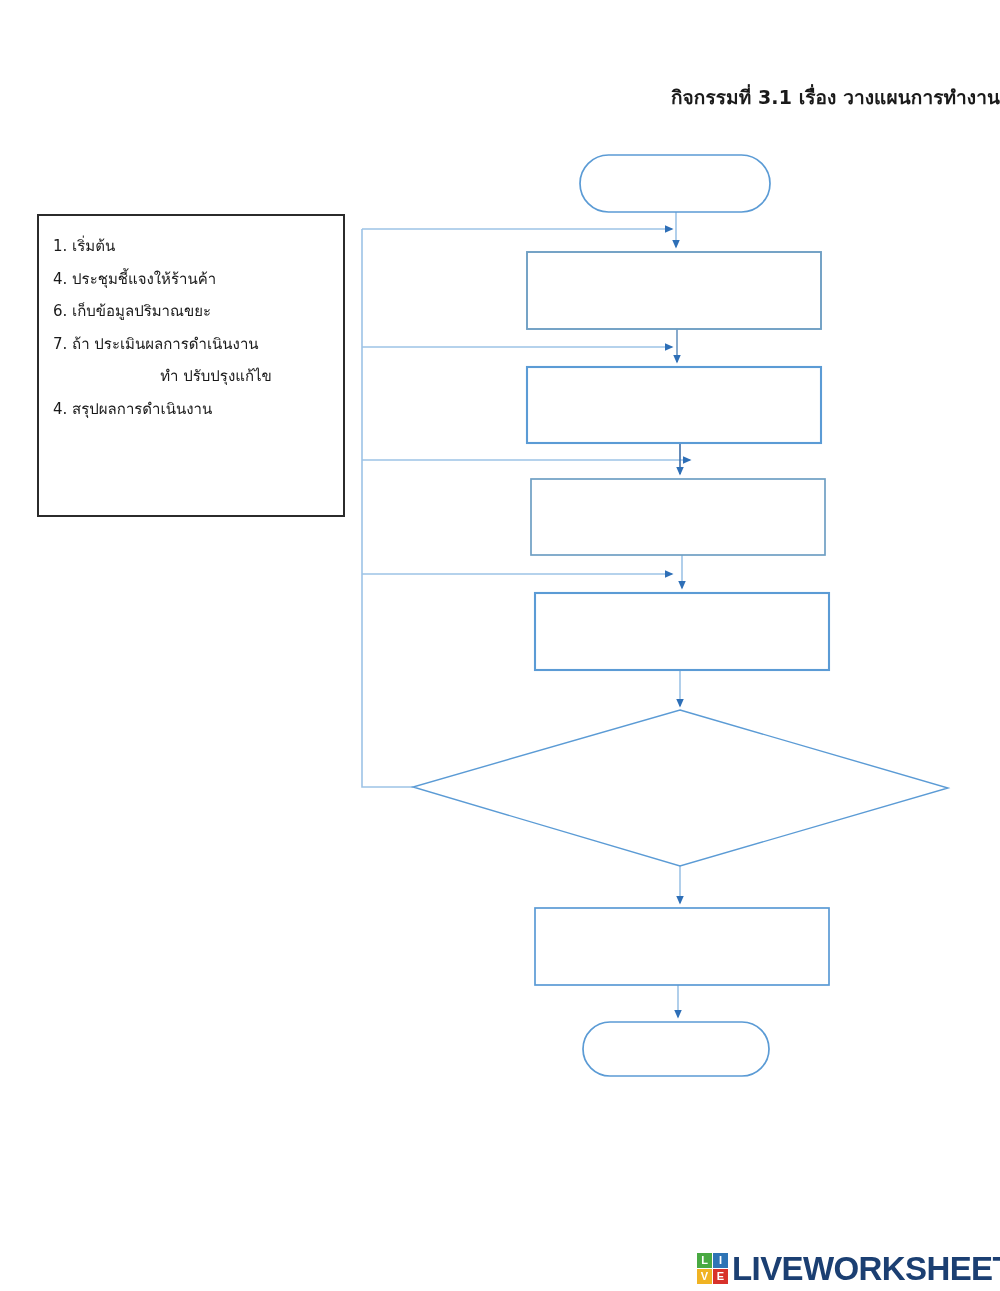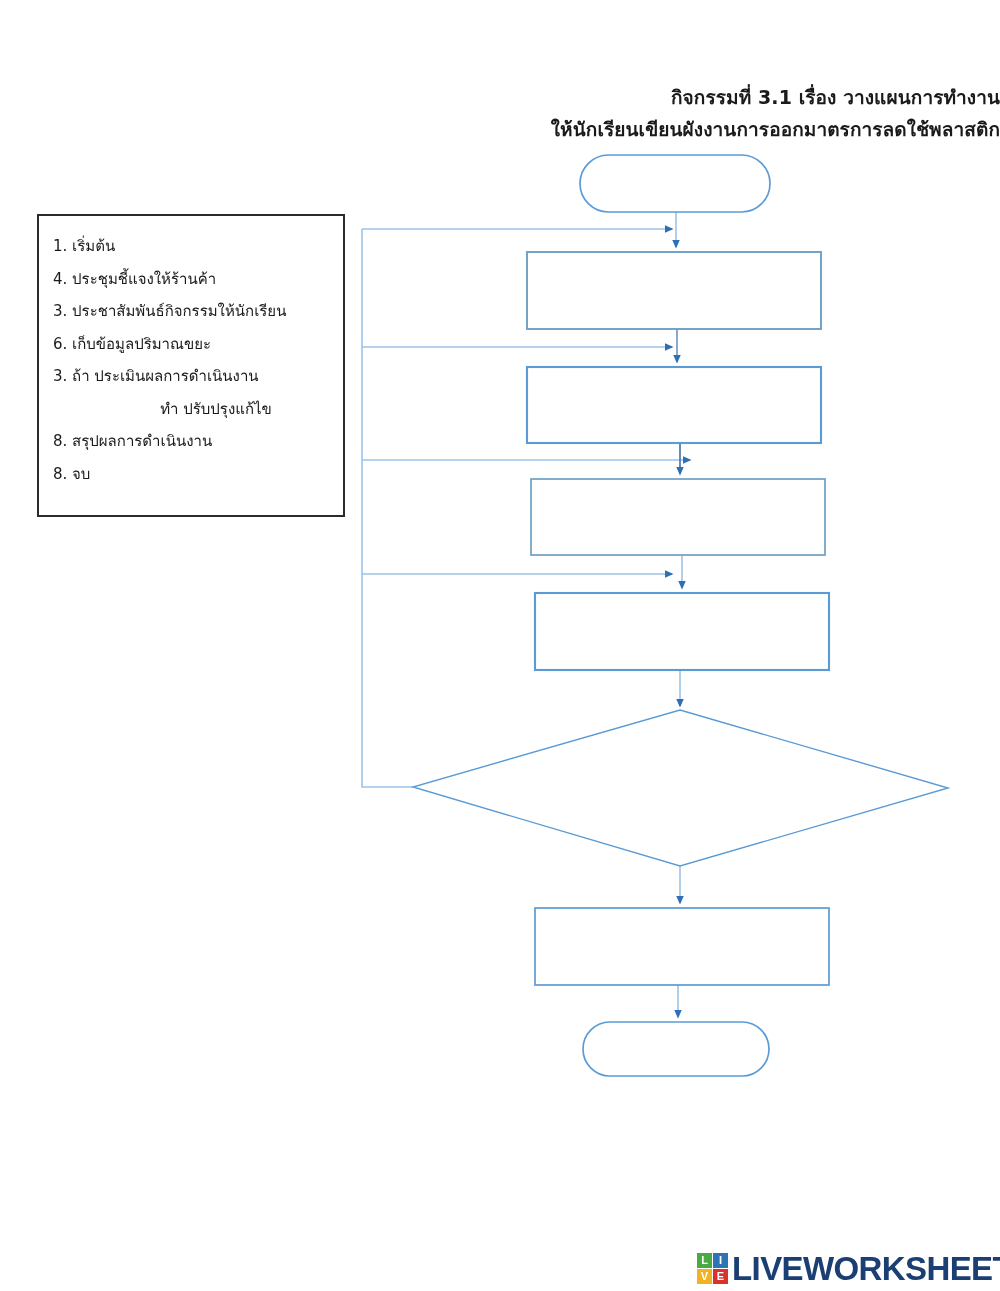--- a/index.html
+++ b/index.html
@@ -107,31 +107,28 @@
     color: #1b3f72;
     line-height: 1;
   }
 </style>
 </head>
 <body>
 
 <div id="page">
 
   <div class="title-line" id="title-1">กิจกรรมที่ 3.1 เรื่อง วางแผนการทำงาน</div>
-  <div class="title-line" id="title-2">ให้นักเรียนเขียนผังงานการออกมาตรการลดใช้พลาสติก</div>
 
   <div id="steps-box">
     <div class="step-item">1. เริ่มต้น</div>
     <div class="step-item">4. ประชุมชี้แจงให้ร้านค้า</div>
-    <div class="step-item">3. ประชาสัมพันธ์กิจกรรมให้นักเรียน</div>
     <div class="step-item">6. เก็บข้อมูลปริมาณขยะ</div>
-    <div class="step-item">3. ถ้า ประเมินผลการดำเนินงาน</div>
+    <div class="step-item">7. ถ้า ประเมินผลการดำเนินงาน</div>
     <div class="step-item indented">ทำ ปรับปรุงแก้ไข</div>
-    <div class="step-item">8. สรุปผลการดำเนินงาน</div>
-    <div class="step-item">8. จบ</div>
+    <div class="step-item">4. สรุปผลการดำเนินงาน</div>
   </div>
 
   <svg id="flowchart" viewBox="0 0 1000 1291">
     <defs>
       <marker id="arrowhead" markerWidth="9" markerHeight="9" refX="7.5" refY="4" orient="auto" markerUnits="userSpaceOnUse">
         <path d="M0,0 L9,4 L0,8 z" fill="#2e6fb7"></path>
       </marker>
     </defs>
 
     <g>

